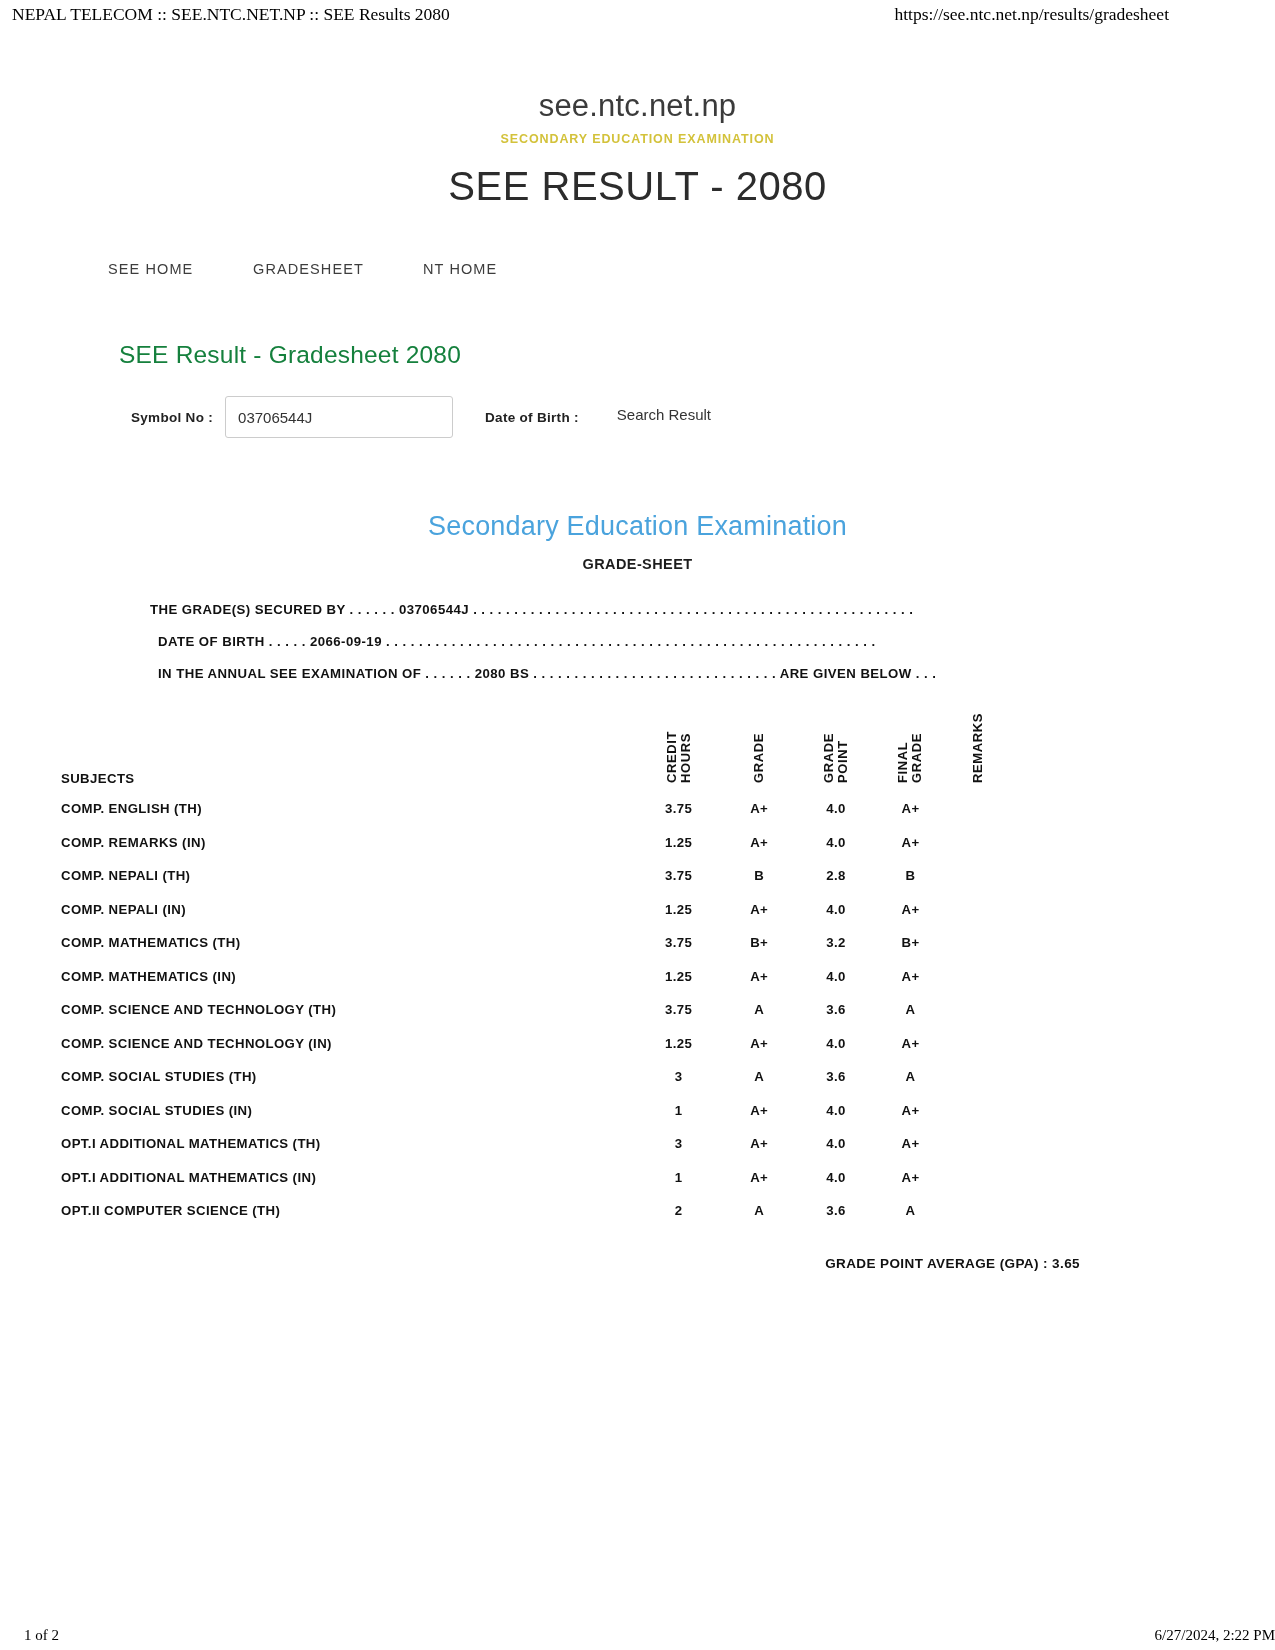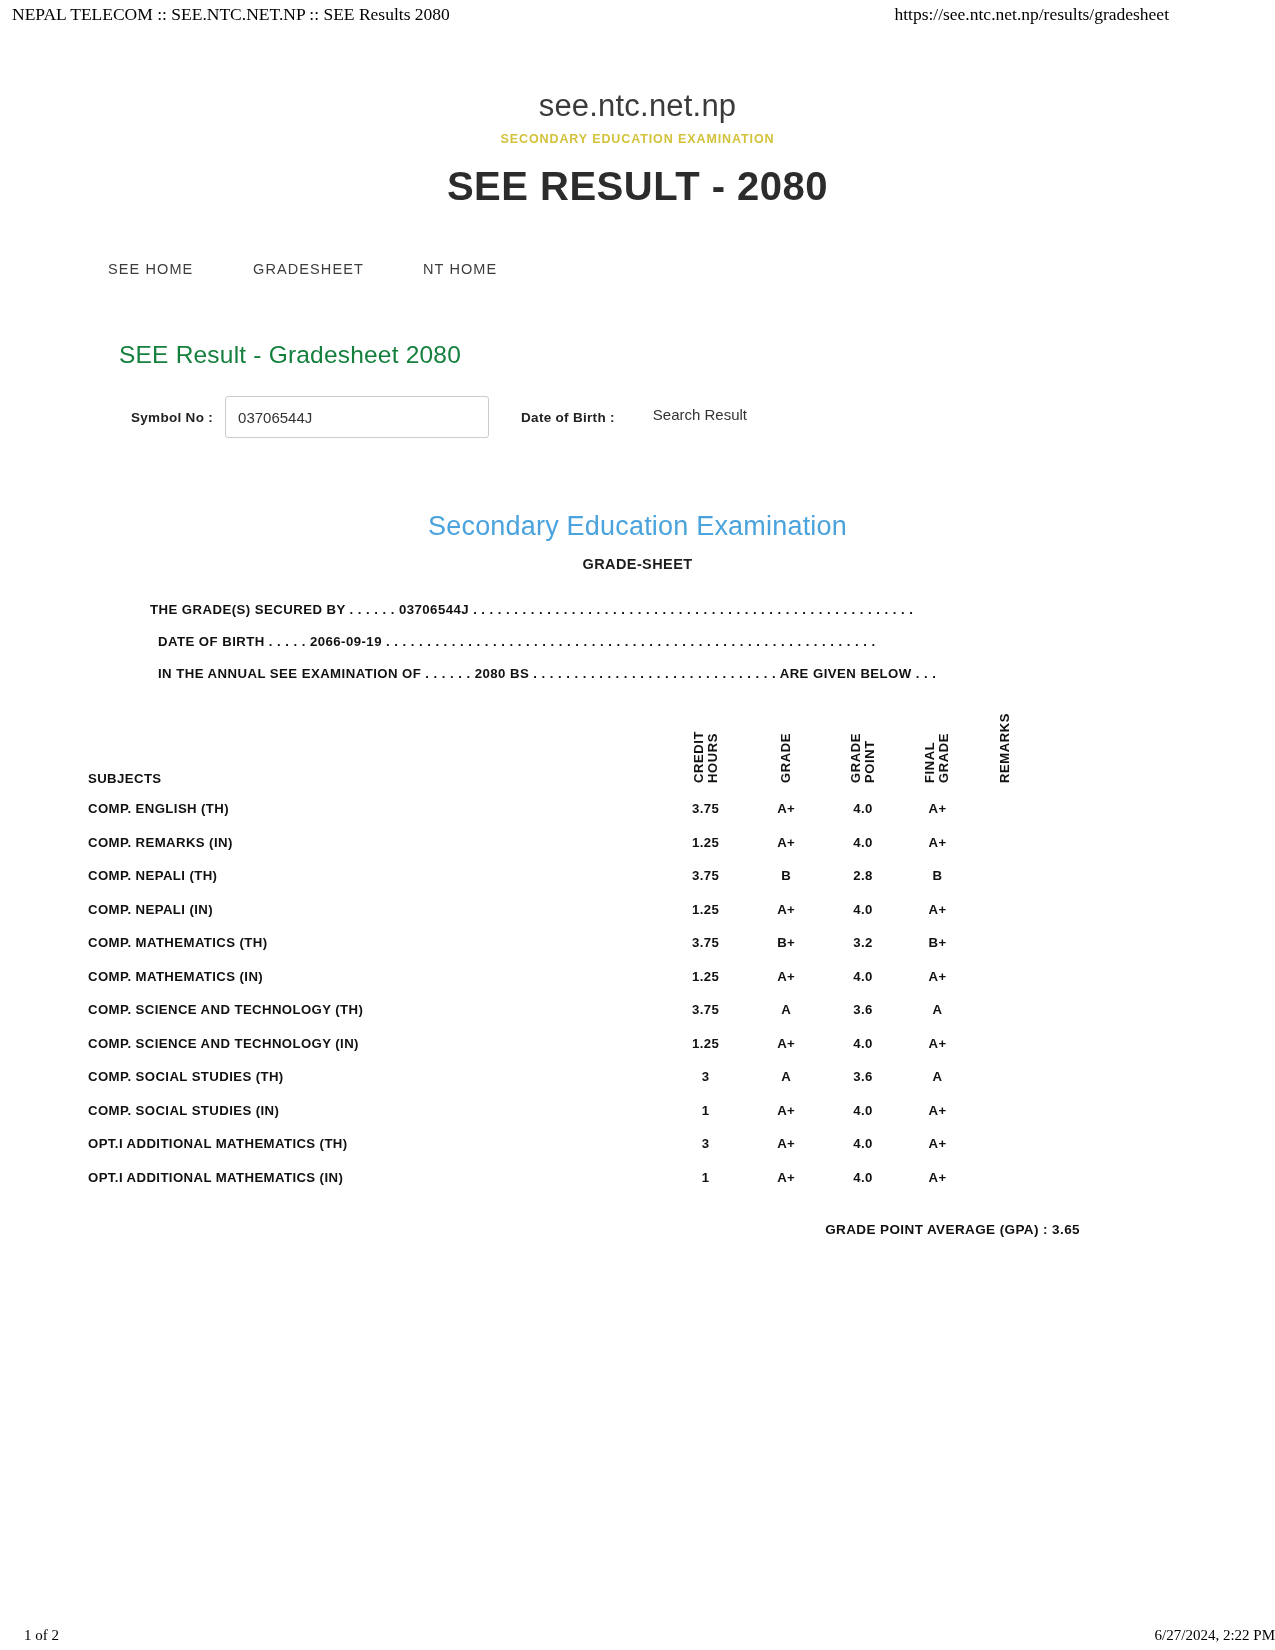--- a/index.html
+++ b/index.html
@@ -67,21 +67,21 @@
     font-size: 12.5px;
     color: #d3c23b;
     font-weight: bold;
     letter-spacing: 0.9px;
     margin-top: 8px;
   }
   .main-title {
     text-align: center;
     font-size: 40px;
     color: #2c2c2c;
-    font-weight: 700;
+    font-weight: 400;
     margin-top: 18px;
     letter-spacing: 0.5px;
   }
 
   
   .navbar {
     margin-top: 52px;
     padding-left: 108px;
     display: flex;
     gap: 0px;
@@ -126,21 +126,21 @@
     border-radius: 3px;
     height: 42px;
     box-sizing: border-box;
     padding: 0 12px;
     font-size: 15px;
     color: #333;
     font-family: "Liberation Sans", sans-serif;
     background: #fff;
     outline: none;
   }
-  #symbol-input { width: 264px; margin-left: 12px; }
+  #symbol-input { width: 228px; margin-left: 12px; }
   #dob-input { width: 325px; margin-left: 13px; }
   .dob-label { margin-left: 32px; }
   .search-btn {
     margin-left: 38px;
     font-size: 15px;
     color: #333;
     background: transparent;
     border: none;
     font-family: Liberation Sans, sans-serif;
     cursor: pointer;
@@ -176,21 +176,21 @@
     line-height: 32px;
     white-space: nowrap;
   }
   .statement .line { display: block; }
   .statement .l2 { padding-left: 8px; }
   .statement .l3 { padding-left: 8px; }
 
   
   .grade-table {
     margin-top: 18px;
-    margin-left: 88px;
+    margin-left: 61px;
     border-collapse: collapse;
     width: 950px;
   }
   .grade-table th, .grade-table td {
     font-size: 13.2px;
     font-weight: bold;
     color: #111;
     letter-spacing: 0.4px;
     padding: 0;
   }
@@ -385,20 +385,28 @@
         <td class="td-remarks"></td>
       </tr>
       <tr>
         <td class="td-subject">OPT.I ADDITIONAL MATHEMATICS (IN)</td>
         <td class="td-credit">1</td>
         <td class="td-grade">A+</td>
         <td class="td-gp">4.0</td>
         <td class="td-final">A+</td>
         <td class="td-remarks"></td>
       </tr>
+      <tr>
+        <td class="td-subject">OPT.II COMPUTER SCIENCE (TH)</td>
+        <td class="td-credit">2</td>
+        <td class="td-grade">A</td>
+        <td class="td-gp">3.6</td>
+        <td class="td-final">A</td>
+        <td class="td-remarks"></td>
+      </tr>
     </tbody>
   </table>
 
   <div class="gpa-row">GRADE POINT AVERAGE (GPA) : 3.65</div>
 
 </div>
 
 <div class="print-footer">
   <span>1 of 2</span>
   <span>6/27/2024, 2:22 PM</span>

